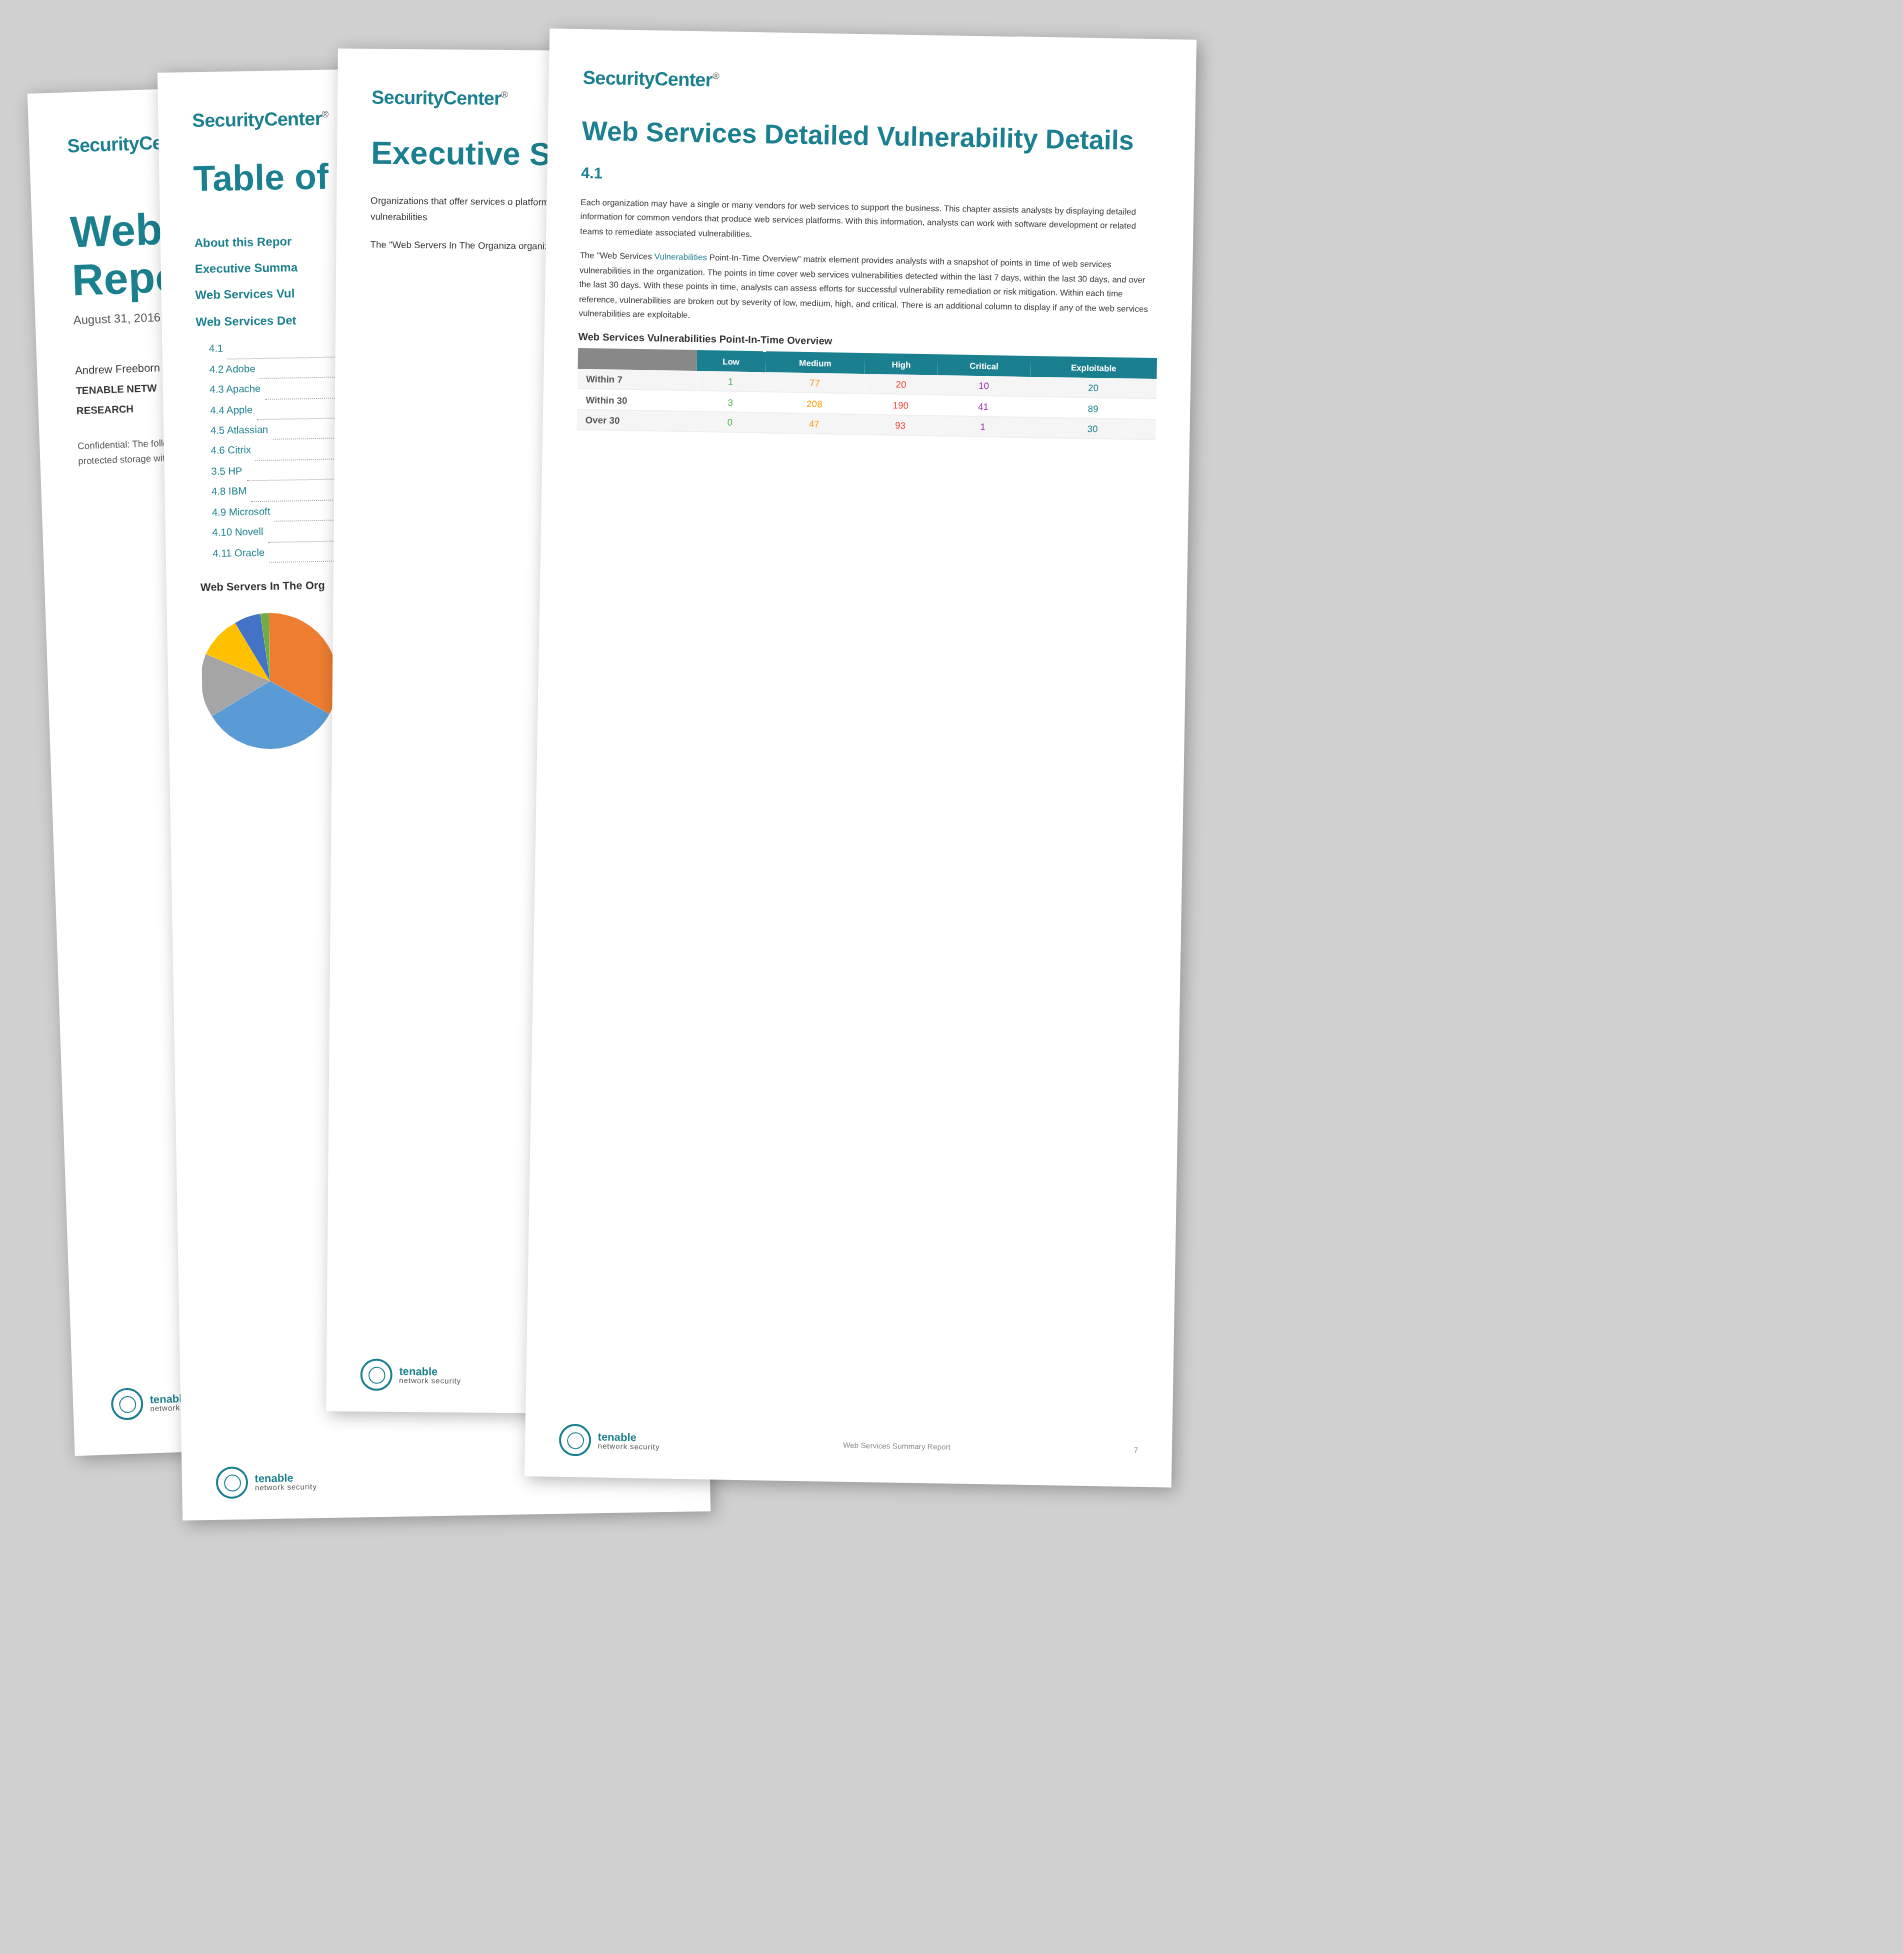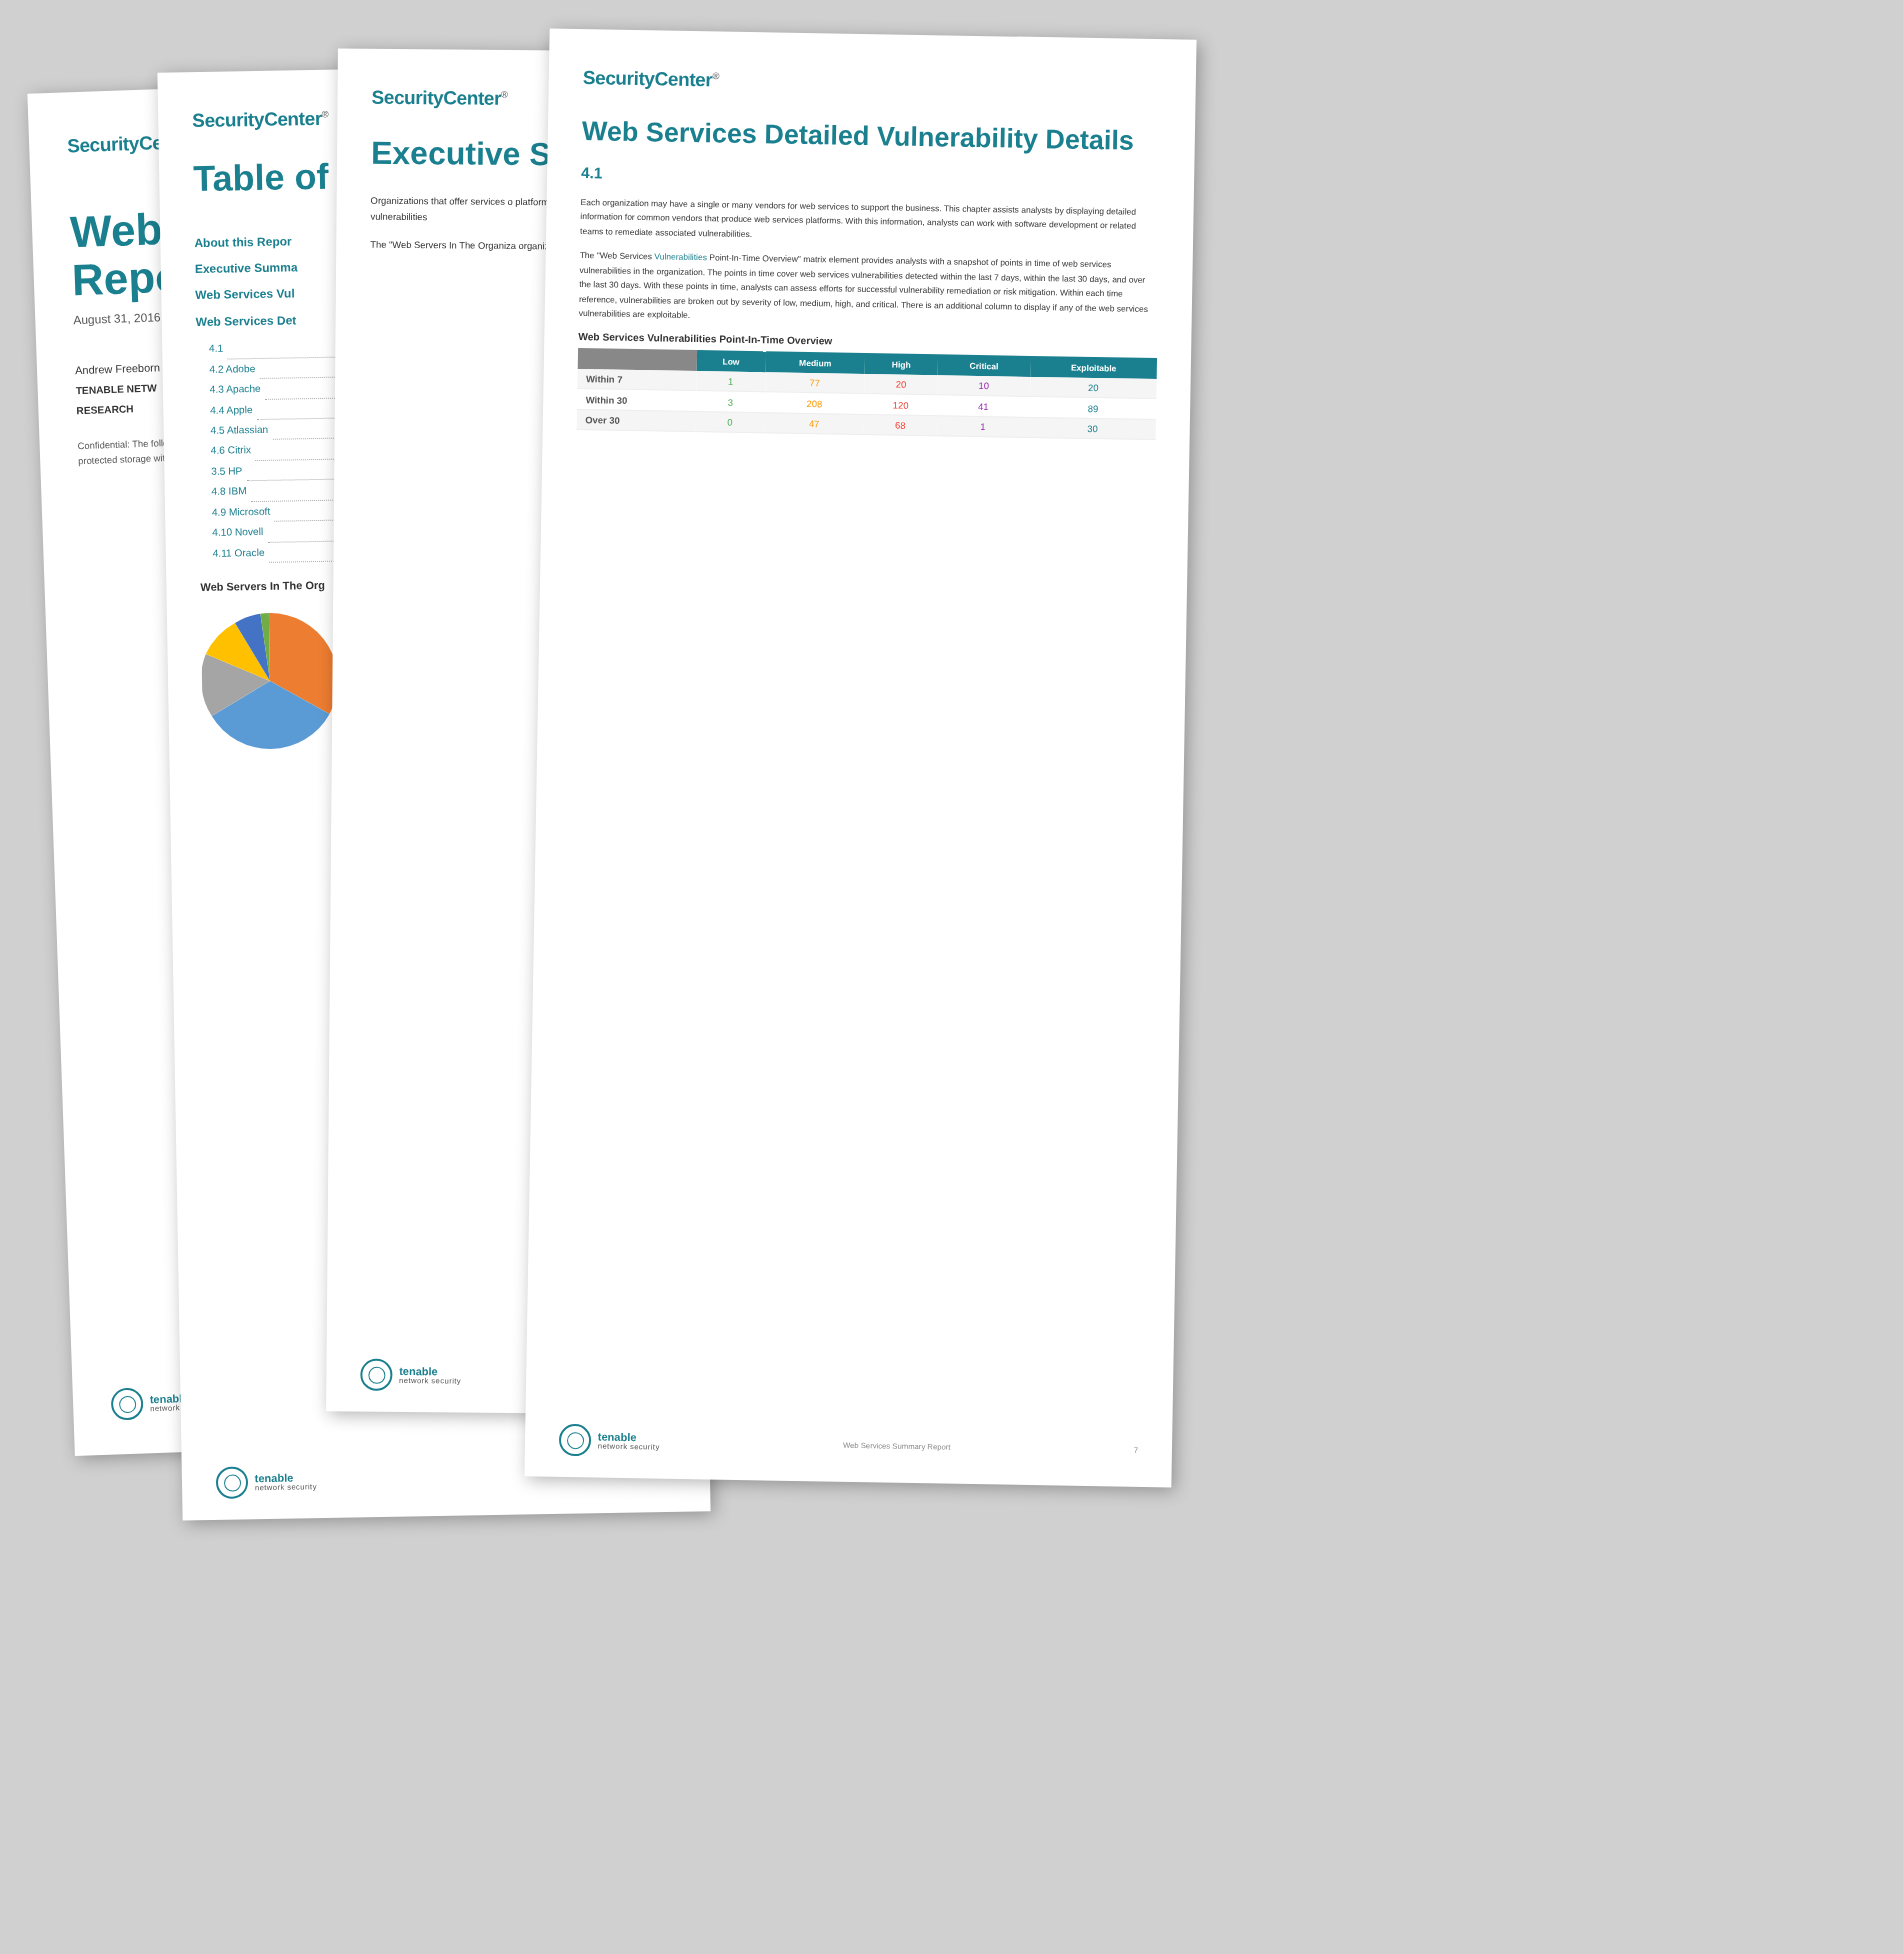--- a/index.html
+++ b/index.html
@@ -492,29 +492,29 @@
         <td class="td-green">1</td>
         <td class="td-orange">77</td>
         <td class="td-red">20</td>
         <td class="td-purple">10</td>
         <td class="td-teal">20</td>
       </tr>
       <tr>
         <td>Within 30</td>
         <td class="td-green">3</td>
         <td class="td-orange">208</td>
-        <td class="td-red">120</td>
+        <td class="td-red">190</td>
         <td class="td-purple">41</td>
         <td class="td-teal">89</td>
       </tr>
       <tr>
         <td>Over 30</td>
         <td class="td-green">0</td>
         <td class="td-orange">47</td>
-        <td class="td-red">68</td>
+        <td class="td-red">93</td>
         <td class="td-purple">1</td>
         <td class="td-teal">30</td>
       </tr>
     </tbody>
   </table>
 
   <div class="page-footer">
     <div class="tenable-logo">
       <div class="tenable-circle">
         <div class="tenable-circle-inner"></div>

